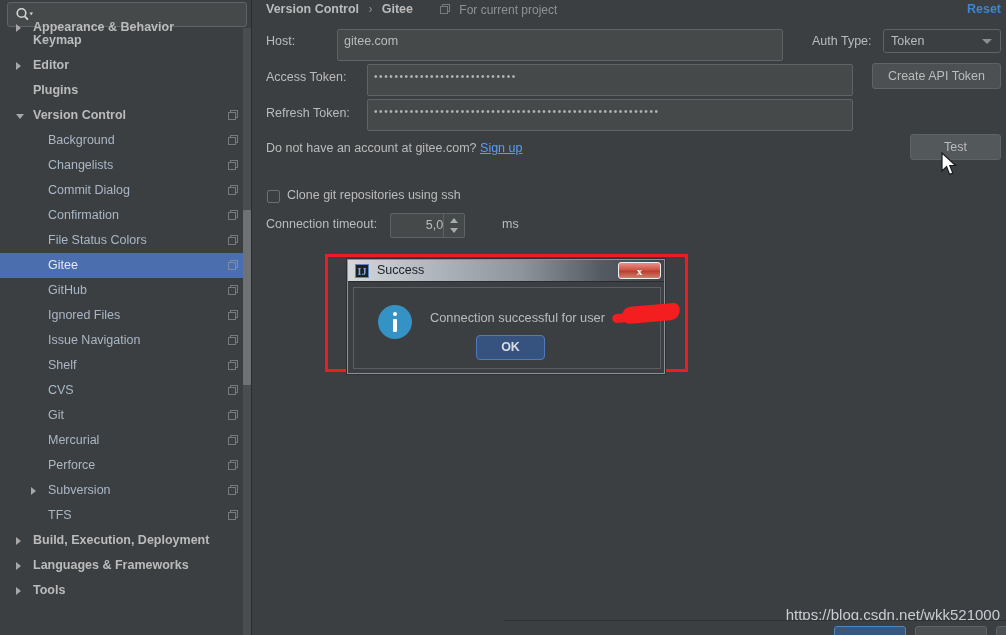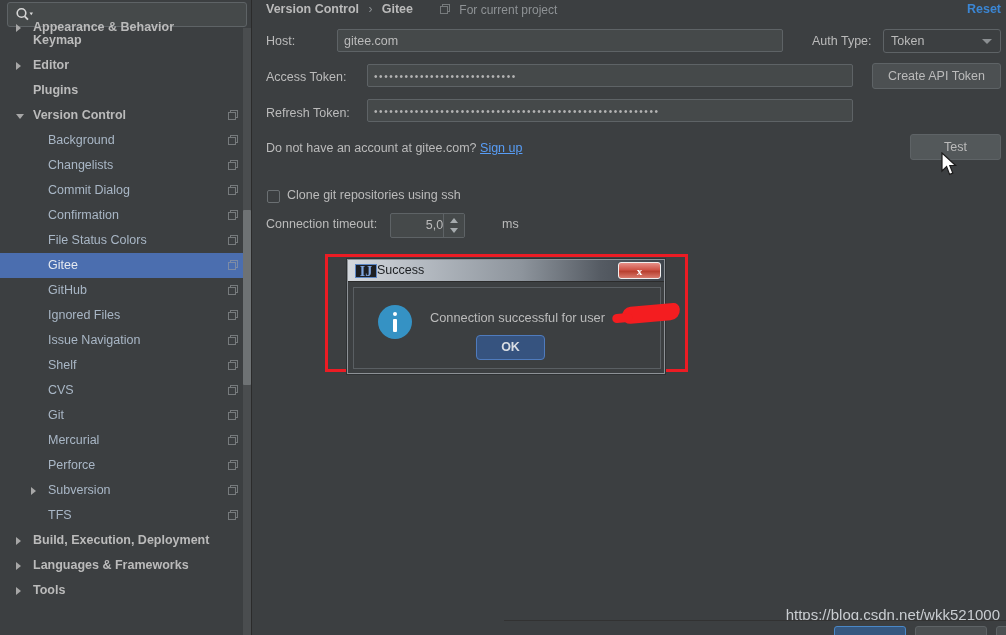--- a/index.html
+++ b/index.html
@@ -99,21 +99,21 @@
     position:absolute; right:5px; top:2px; color:#3b86d4; font-weight:bold;
     font-size:12.5px; cursor:pointer;padding-left:28px;
   }
 
   .fld-label { position:absolute; color:#bbbbbb; font-size:12.5px; }
 
   .textbox {
     position:absolute; background:#45494a;
     border:1px solid #5e6366; border-radius:2px;
     color:#bbbbbb; font-size:12.5px;
-    padding:0 6px; line-height:22px; height:23px;
+    padding:0 6px; line-height:22px; height:32px;
     overflow:hidden; white-space:nowrap;
   }
   .pwd { letter-spacing:1.6px; font-size:10px; color:#b3b3b3; line-height:24px; }
 
   .btn {
     position:absolute; background:#4c5052; border:1px solid #5e6366;
     border-radius:3px; color:#bbbbbb; font-size:12.5px;
     text-align:center; line-height:24px; height:26px; cursor:pointer;
   }
   #test-button { background:#53585a; }
@@ -171,23 +171,23 @@
     background:#3c3f41;
     border:1px solid #8d9196;
     box-shadow:0 0 0 1px #2e3133;
   }
   #dialog-titlebar {
     position:absolute; left:0; top:0; width:100%; height:22px;
     background:linear-gradient(to right,#d4d8dd 0%,#b6bcc3 22%,#8d949c 55%,#555b63 80%,#3e444b 100%);
     border-bottom:1px solid #2b2b2b;
   }
   #dialog-appicon {
-    position:absolute; left:7px; top:4px; width:22px; height:14px;
+    position:absolute; left:7px; top:4px; width:14px; height:14px;
     background:#1d1f22; border:1px solid #5d87c4;
-    color:#7fa6e0; font-size:14px; font-weight:bold; line-height:13px; text-align:center;
+    color:#7fa6e0; font-size:10px; font-weight:bold; line-height:13px; text-align:center;
     font-family:"Liberation Serif", serif;
   }
   #dialog-title {
     position:absolute; left:29px; top:3px; font-size:12.5px; color:#1c1f22;
     font-weight:normal;
   }
   #dialog-close {
     position:absolute; right:3px; top:2px; width:43px; height:17px;
     background:linear-gradient(to bottom,#e78f87 0%,#cf5448 45%,#b8402f 55%,#d97a6c 100%);
     border:1px solid #f0efef; border-radius:3px;

